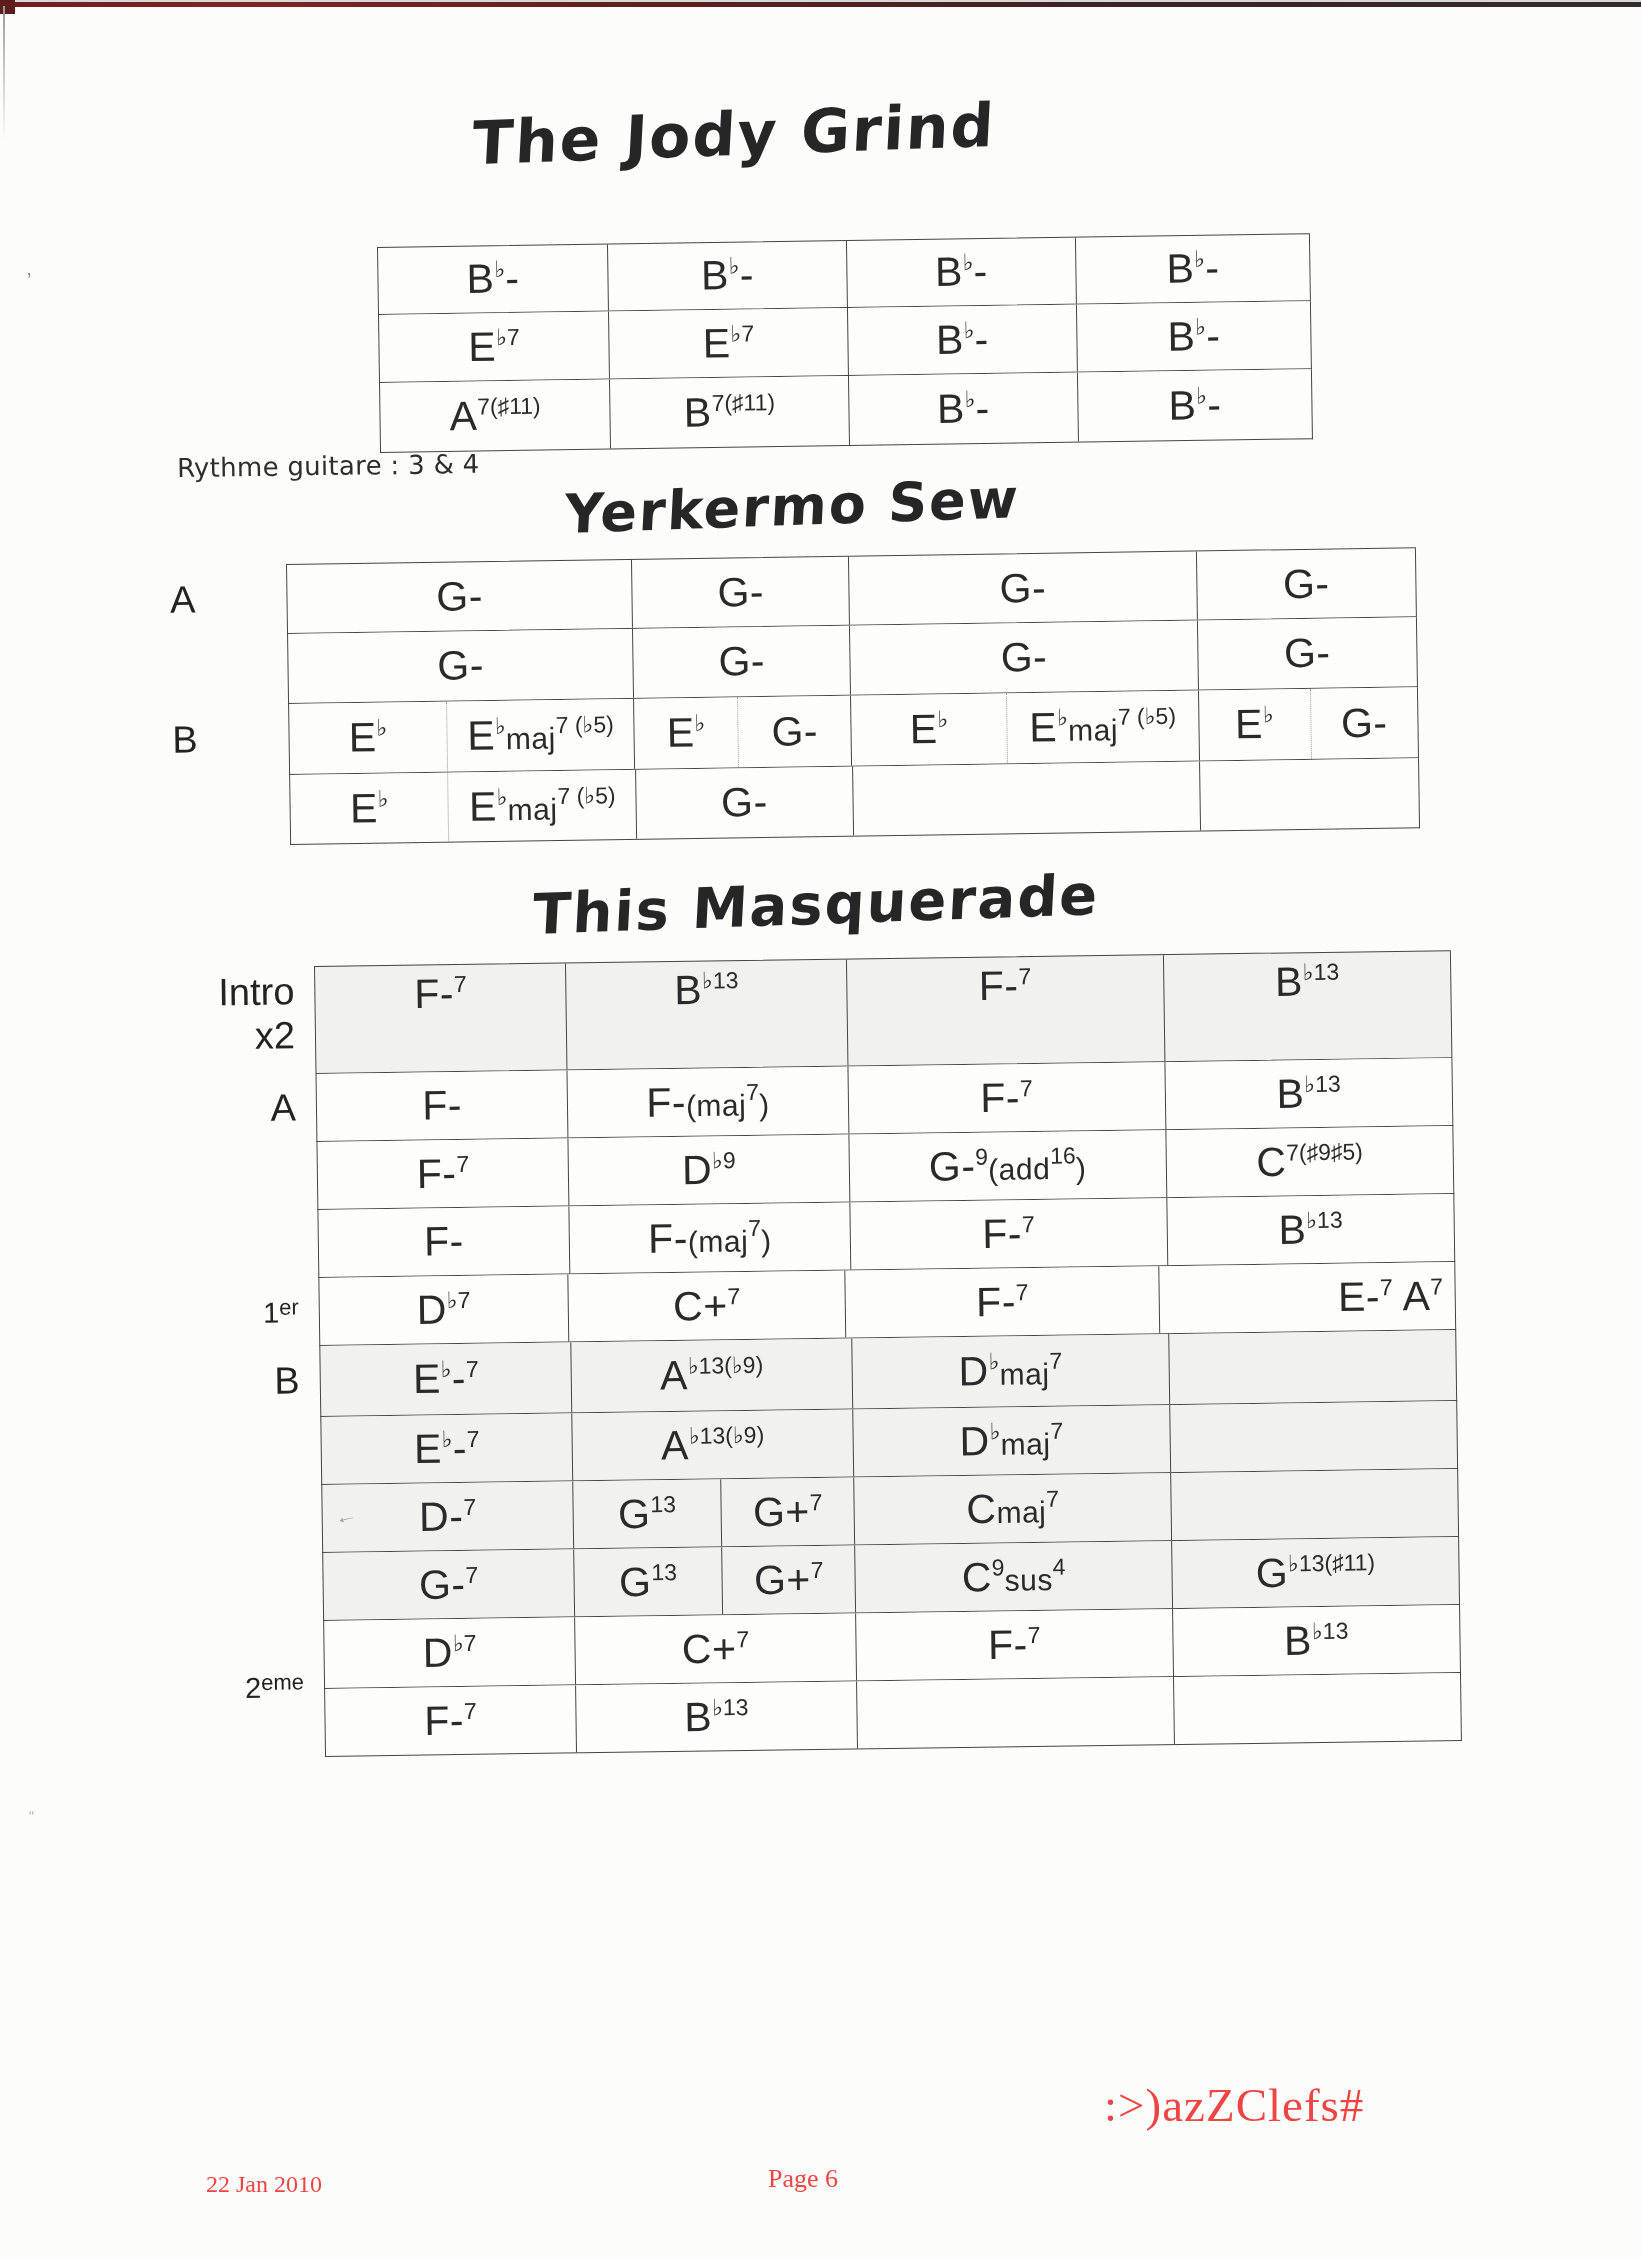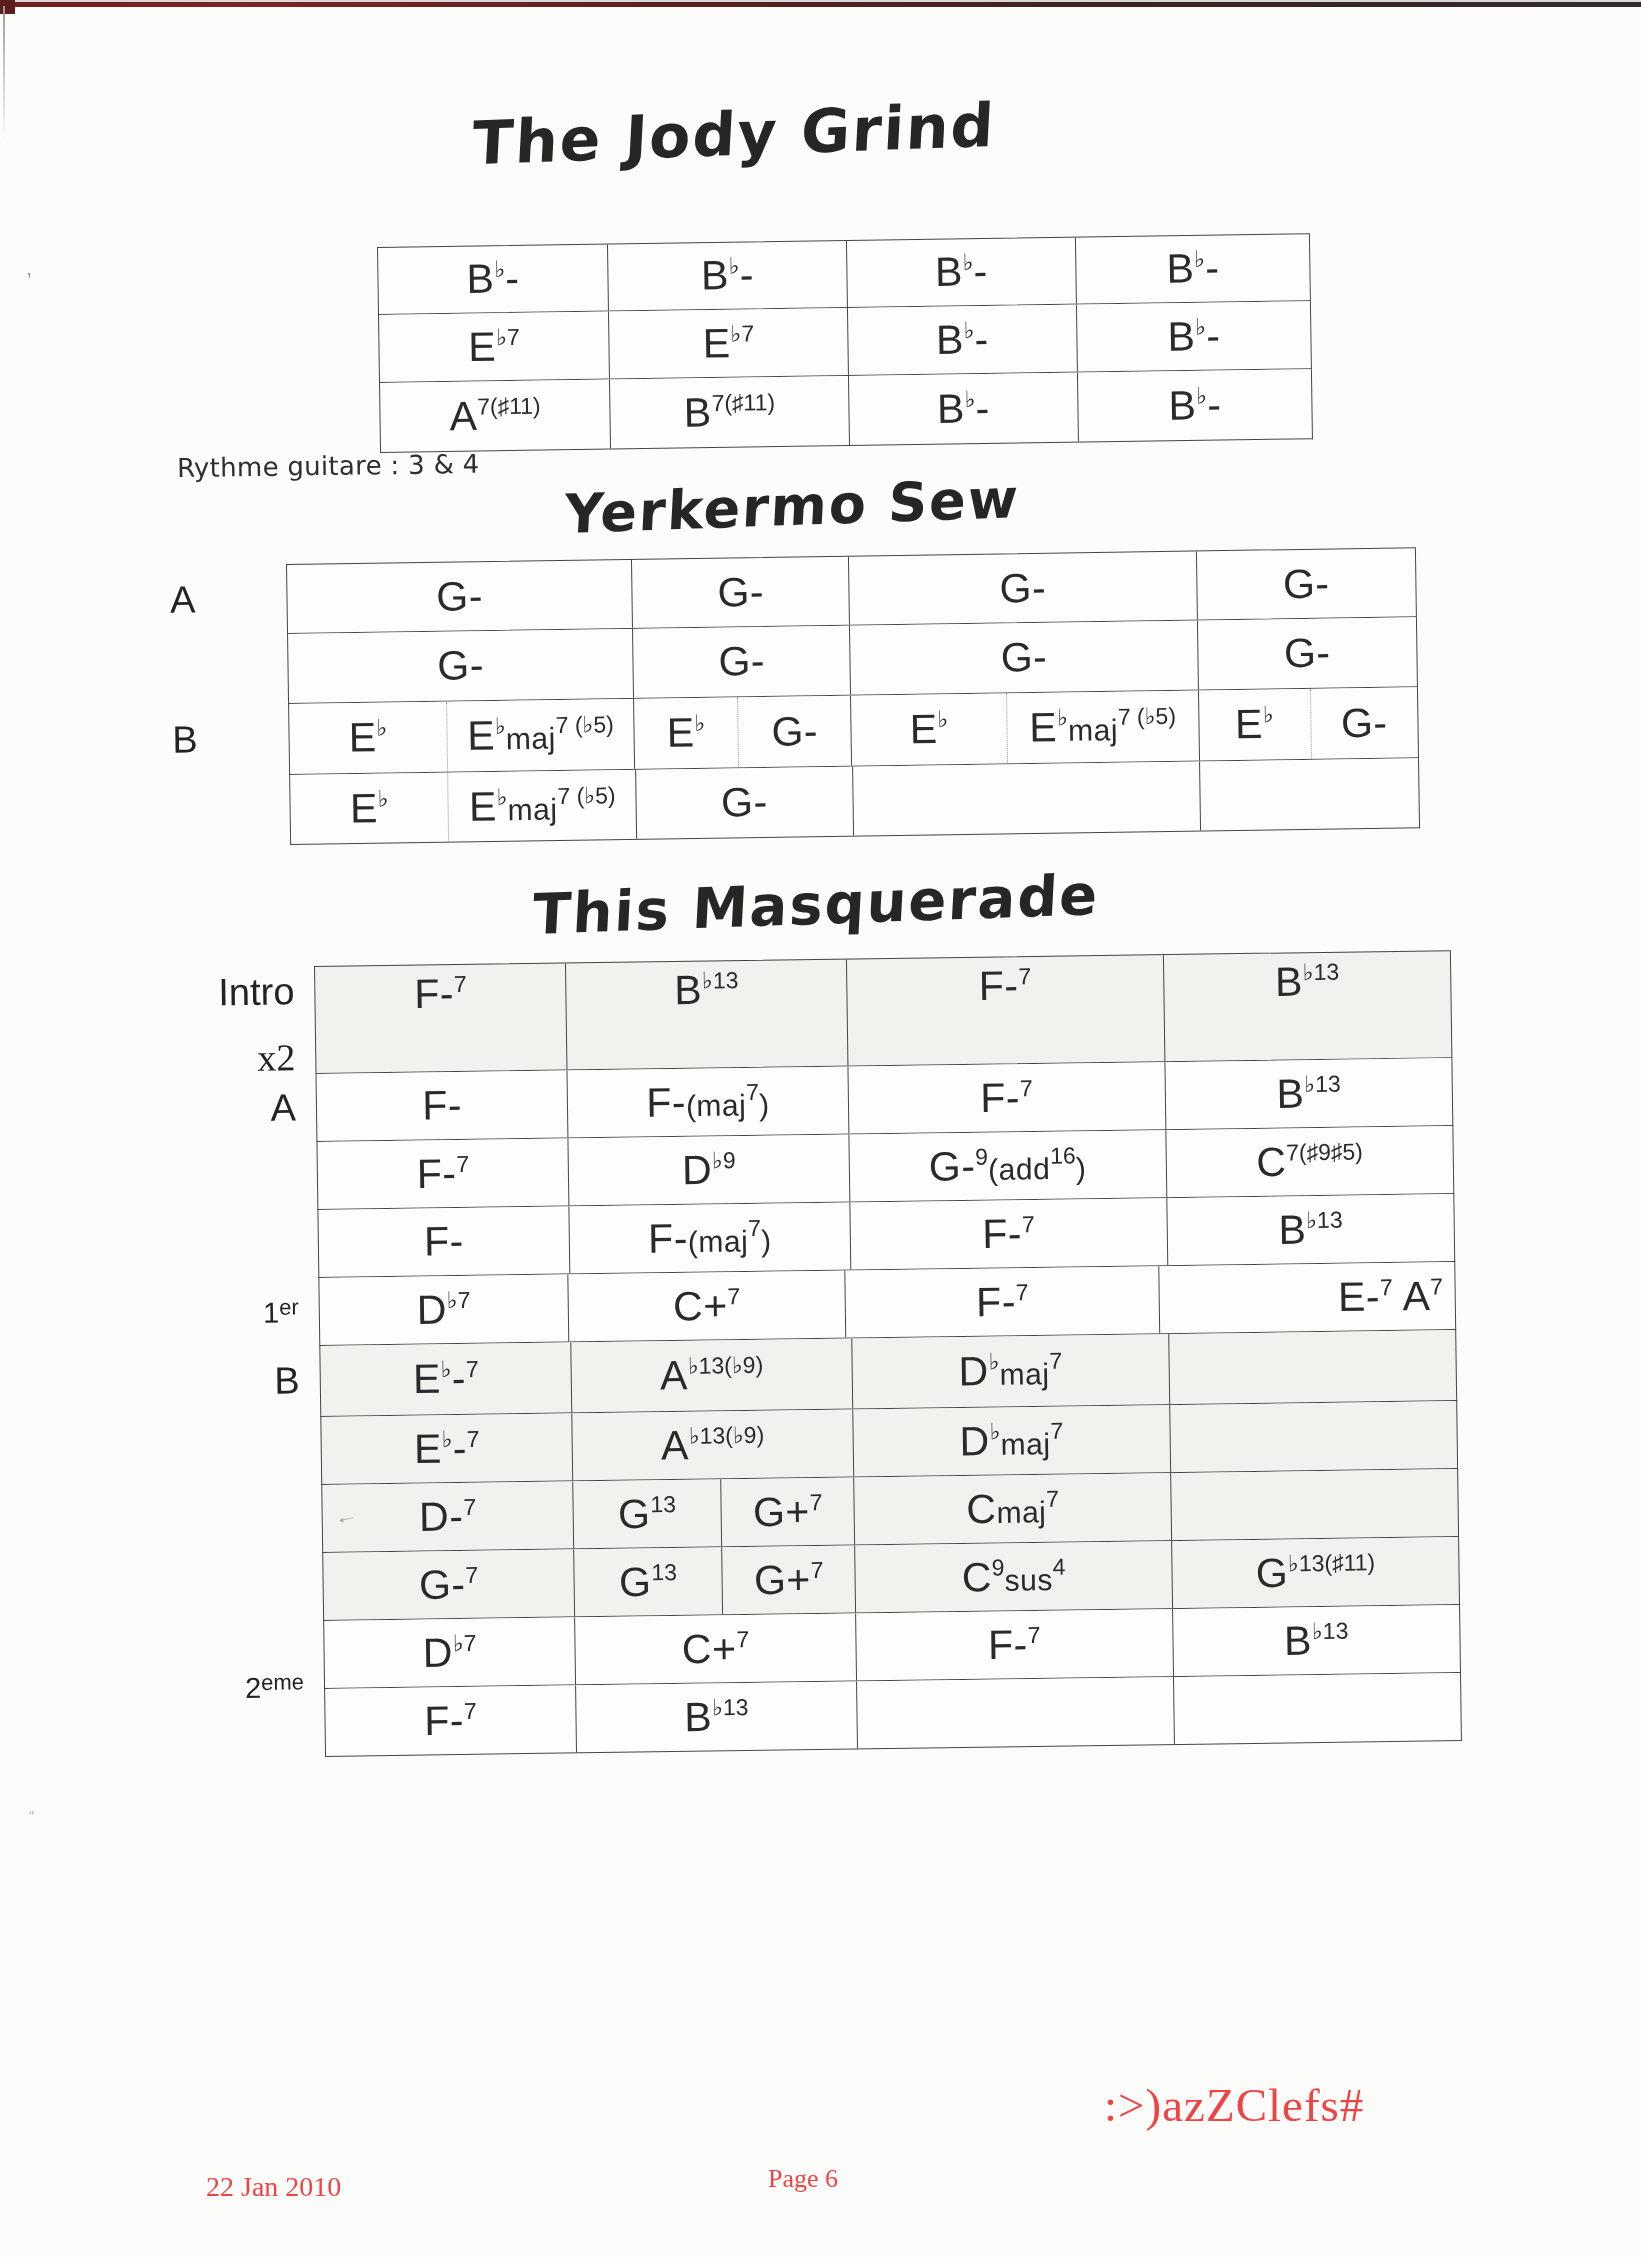--- a/index.html
+++ b/index.html
@@ -56,26 +56,26 @@
     font-size:18.3px;color:#8b8b85;opacity:0.8;
   }
   
   .row-labels{position:absolute;display:flex;flex-direction:column;align-items:flex-end;color:#232323;}
   .row-labels.lv-c{top:50%;transform:translateY(-50%);}
   .row-labels.lv-t{top:3.9px;}
   .slabel{line-height:1.1;white-space:nowrap;}
   .slabel .big{font-size:38px;}
   .slabel .sup{font-size:19.3px;vertical-align:8.7px;}
   .slabel.sz-lg{font-size:38px;}
-  .slabel.sz-sm{font-size:25px;margin-top:24px;font-family:Liberation Serif, serif;}
+  .slabel.sz-sm{font-size:25px;margin-top:2px;}
   .slabel.sz-md .big{font-size:29px;}
   .slabel.sz-md .sup{font-size:22px;vertical-align:7.7px;}
   
   .footer-item{position:absolute;font-family:"Liberation Serif","DejaVu Serif",serif;color:#ef4444;white-space:nowrap;}
-  #footer-date{left:206px;top:2171px;font-size:28px;}
+  #footer-date{left:206px;top:2171px;font-size:24px;}
   #footer-page{left:768px;top:2164px;font-size:26px;}
   #footer-logo{left:1104px;top:2078px;font-size:47px;letter-spacing:1px;}
 </style>
 </head>
 <body>
 
 <div class="scan-strip"></div>
 <div class="scan-topline"></div>
 <div class="scan-corner"></div>
 <div class="scan-leftline"></div>

